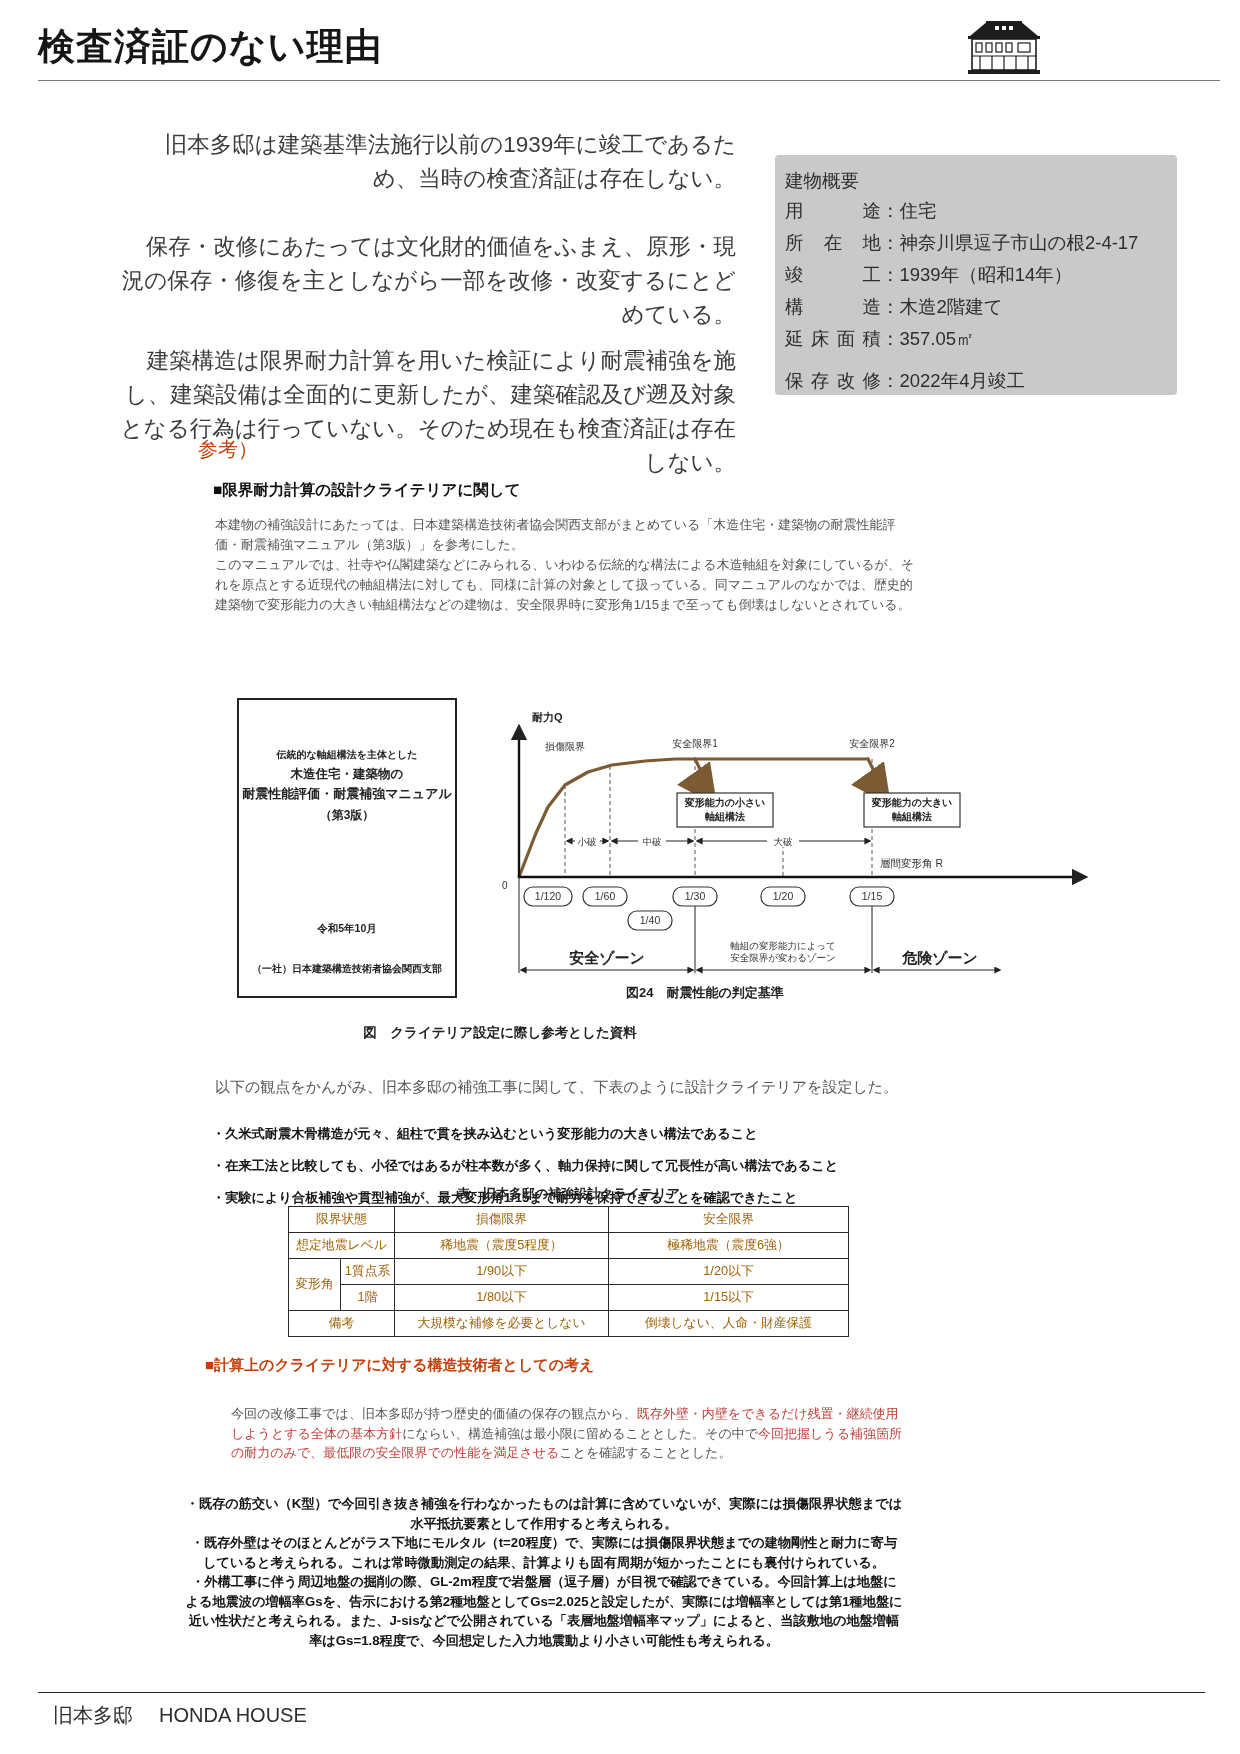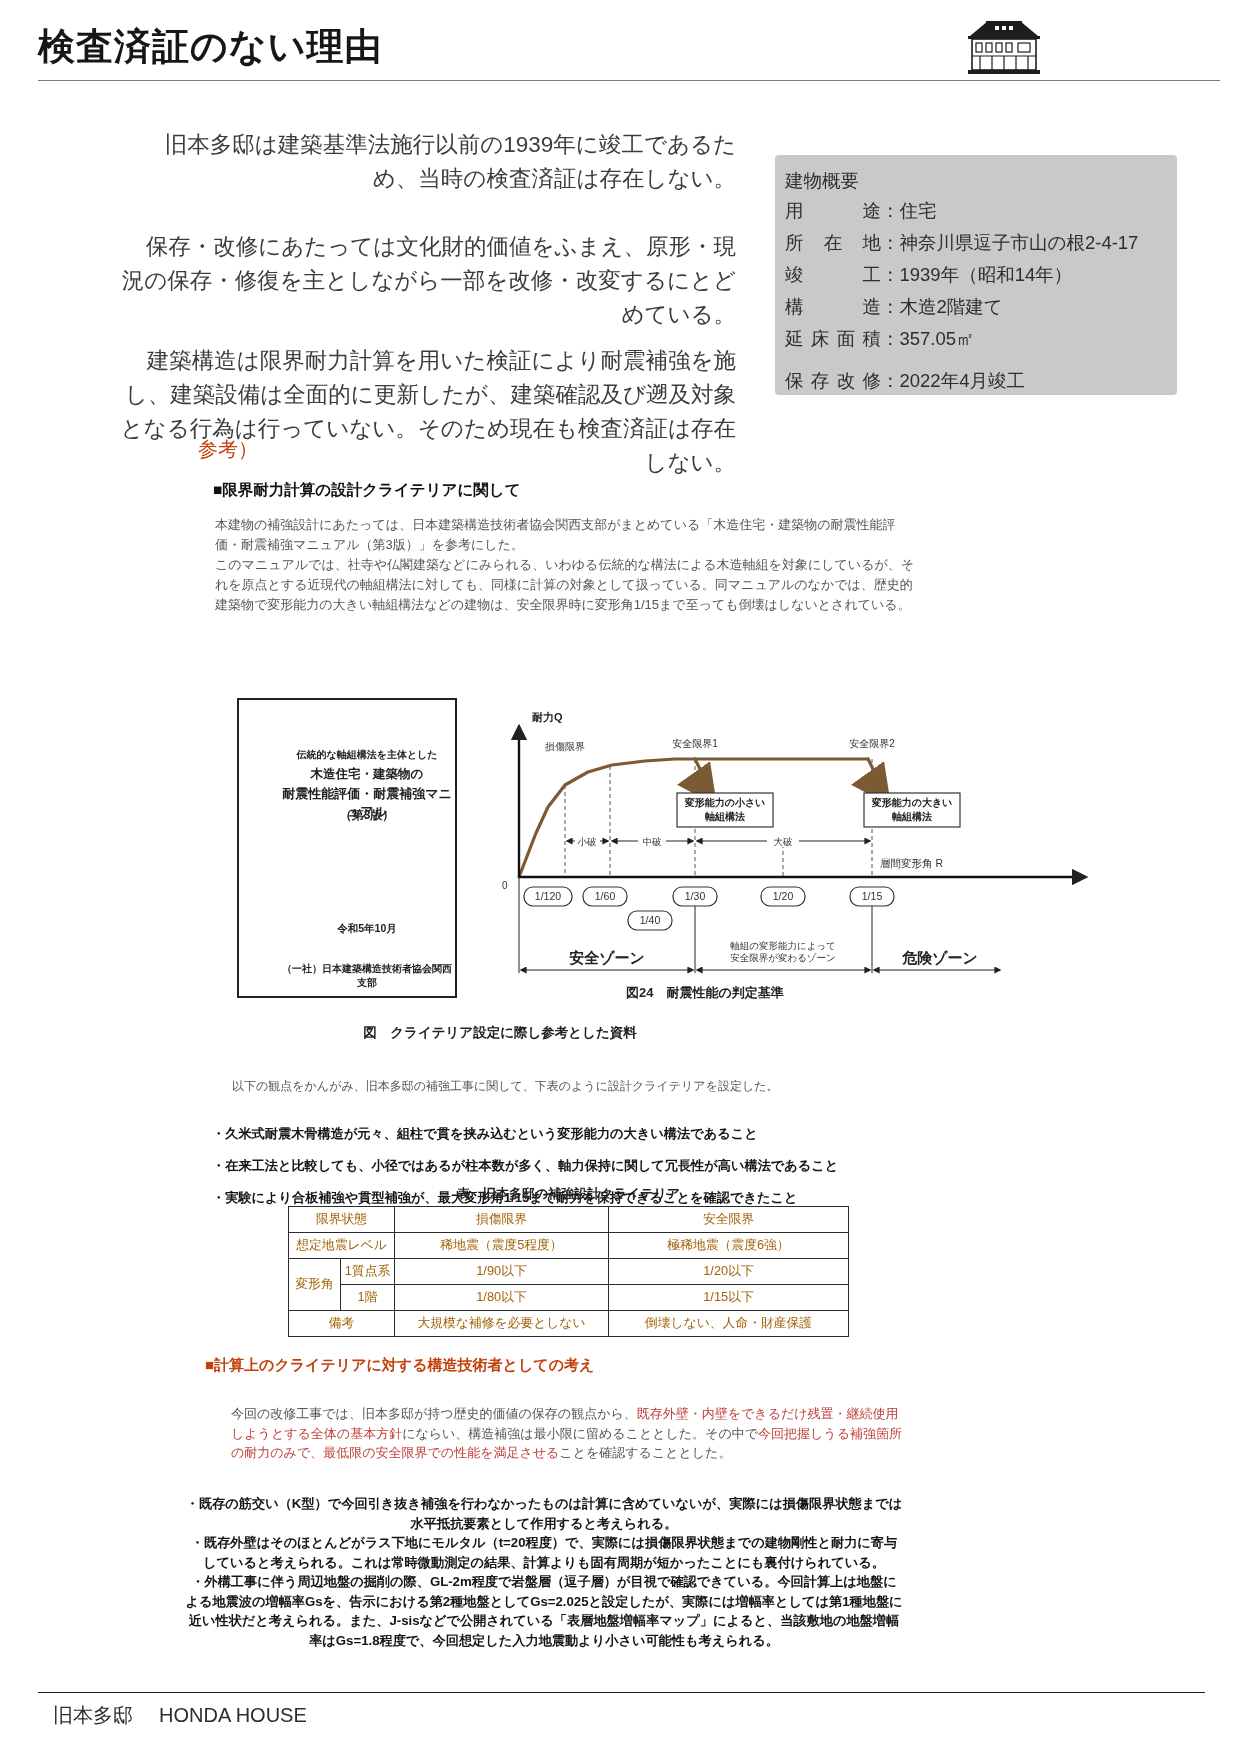--- a/index.html
+++ b/index.html
@@ -20,21 +20,21 @@
   .panel .pt{line-height:28px;}
   .ov-lbl{display:inline-block;width:96px;text-align:justify;text-align-last:justify;}
   .panel .sp{height:10px;}
 
   .ref-label{left:198px;top:436px;font-size:20px;color:#c2410c;}
   .h1{left:213px;top:480px;font-size:15.5px;font-weight:bold;color:#111;}
   .s1-body{left:215px;top:515px;width:705px;font-size:13px;line-height:20px;color:var(--body);}
   .s1-body p{margin:0;}
 
   .book{left:237px;top:698px;width:220px;height:300px;border:2px solid #222;box-sizing:border-box;}
-  .book div{position:absolute;left:0;right:0;text-align:center;color:#222;font-weight:bold;padding-left:40px;}
+  .book div{position:absolute;left:0;right:0;text-align:center;color:#222;font-weight:bold;}
   .bk1{top:48px;font-size:10px;}
   .bk2{top:66px;font-size:12.5px;}
   .bk3{top:85px;font-size:13px;}
   .bk4{top:107px;font-size:12px;}
   .bk5{top:222px;font-size:10.5px;}
   .bk6{top:262px;font-size:10px;}
 
   .chart-wrap{left:440px;top:635px;width:670px;height:345px;}
   svg text{font-family:"Liberation Sans","DejaVu Sans",sans-serif;fill:#333;}
   .dash{stroke:#555;stroke-width:1;stroke-dasharray:4 3;}
@@ -46,21 +46,21 @@
   .boxr{fill:#fff;stroke:#333;stroke-width:1.2;}
   .t10{font-size:10px;} .t95{font-size:9.5px;} .t105{font-size:10.5px;}
   .t11b{font-size:11px;font-weight:bold;fill:#222;}
   .t15b{font-size:15px;font-weight:bold;fill:#222;}
   .tbx{font-size:10px;font-weight:bold;fill:#222;}
   .mid{text-anchor:middle;}
 
   .cap24{left:555px;top:984px;width:300px;text-align:center;font-size:13px;font-weight:bold;color:#222;}
   .capfig{left:300px;top:1024px;width:400px;text-align:center;font-size:13.5px;font-weight:bold;color:#222;}
 
-  .lead{left:232px;top:1078px;width:710px;font-size:12px;color:var(--body);}
+  .lead{left:215px;top:1078px;width:710px;font-size:15px;color:var(--body);}
   .points{left:200px;top:1112px;width:720px;font-size:13.2px;font-weight:bold;color:#151515;line-height:20px;}
   .points p{margin:12px;}
 
   .tbl-cap{left:290px;top:1185px;width:557px;text-align:center;font-size:13px;font-weight:bold;color:#222;}
   .crit{left:288px;top:1206px;}
   .crit table{border-collapse:collapse;table-layout:fixed;}
   .crit td{border:1.4px solid #2a2a2a;height:25px;font-size:12.8px;color:#a16207;text-align:center;padding:0 3px;}
 
   .h2{left:205px;top:1356px;font-size:15px;font-weight:bold;color:#c2410c;}
   .thoughts{left:215px;top:1388px;width:712px;font-size:13px;line-height:19.5px;color:var(--body);}

